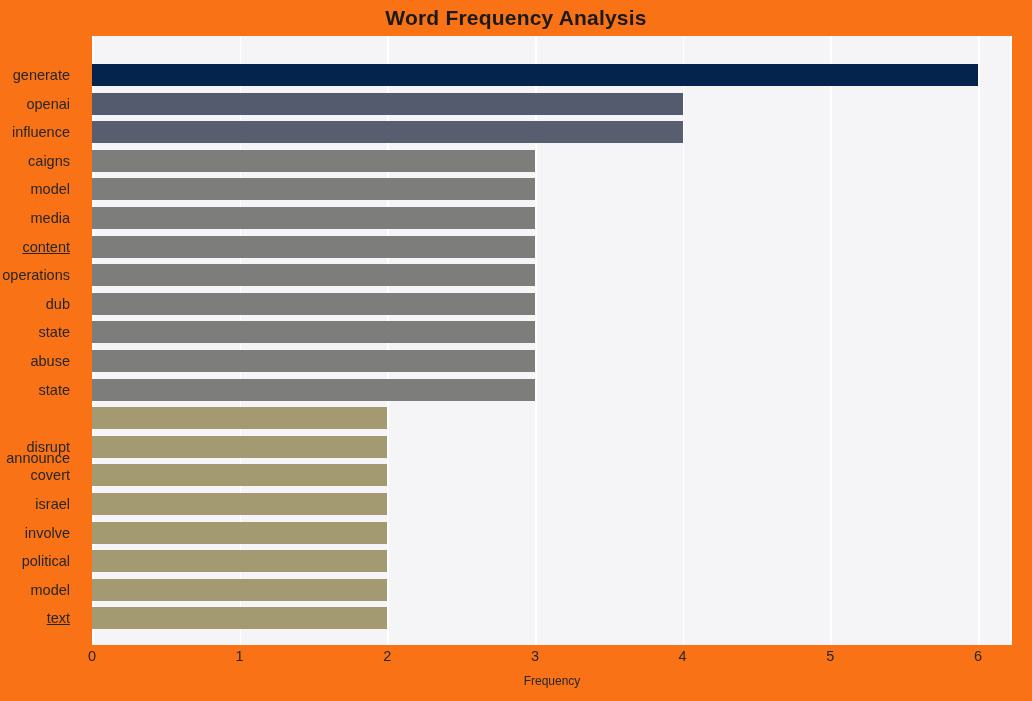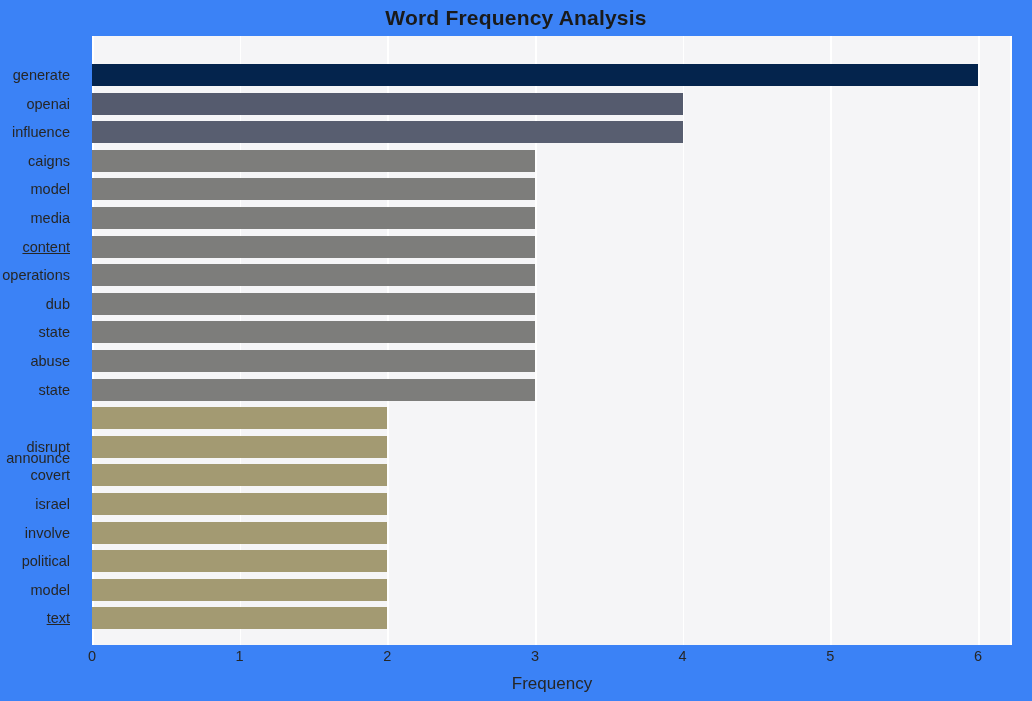--- a/index.html
+++ b/index.html
@@ -13,21 +13,21 @@
     font-family: "Liberation Sans", sans-serif;
     overflow: hidden;
     position: relative;
   }
 
   #chart-figure {
     position: absolute;
     left: 0; top: 0;
     width: 1032px;
     height: 701px;
-    background: #3b82f6;
+    background: #f97316;
   }
 
   #chart-title {
     position: absolute;
     left: 0;
     top: 6px;
     width: 1032px;
     text-align: center;
     font-size: 21px;
     font-weight: bold;
@@ -105,21 +105,21 @@
     font-size: 14.5px;
     color: #262626;
   }
 
   #xaxis-title {
     position: absolute;
     left: 92px;
     top: 674px;
     width: 920px;
     text-align: center;
-    font-size: 17px;
+    font-size: 12px;
     color: #262626;
   }
 </style>
 </head>
 <body>
 
 <div id="chart-figure">
 
   <div id="chart-title">Word Frequency Analysis</div>
 

